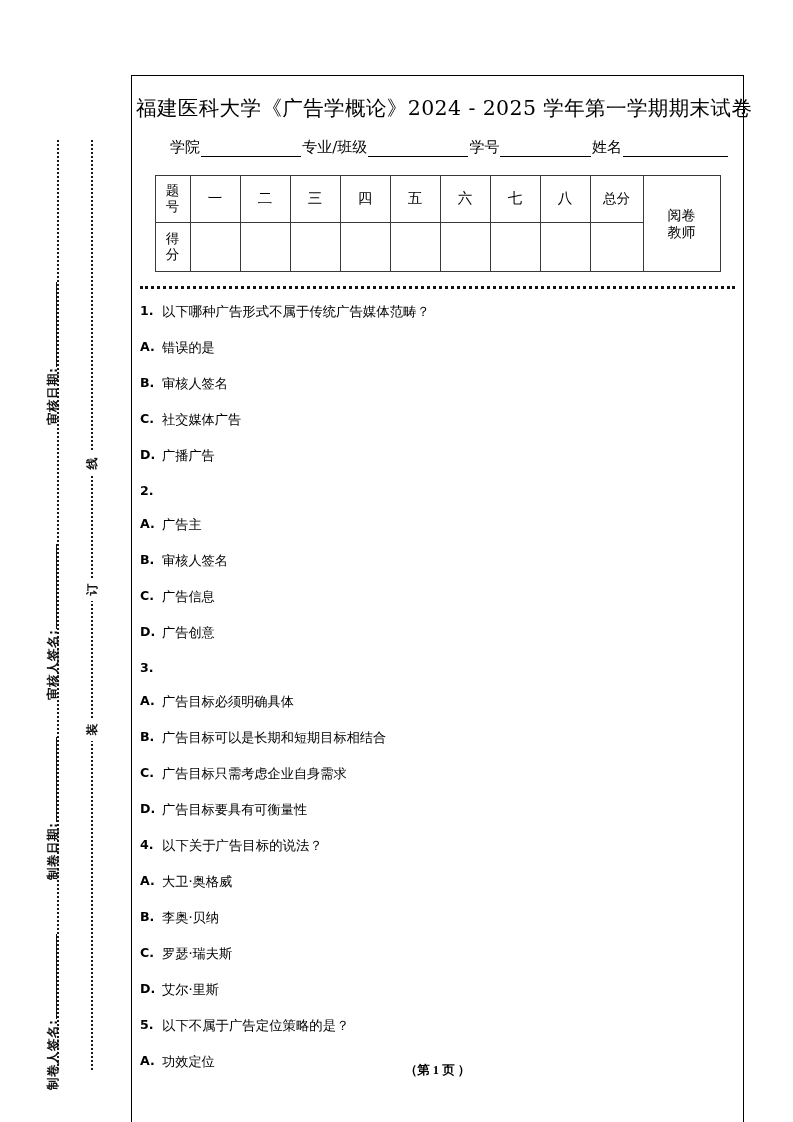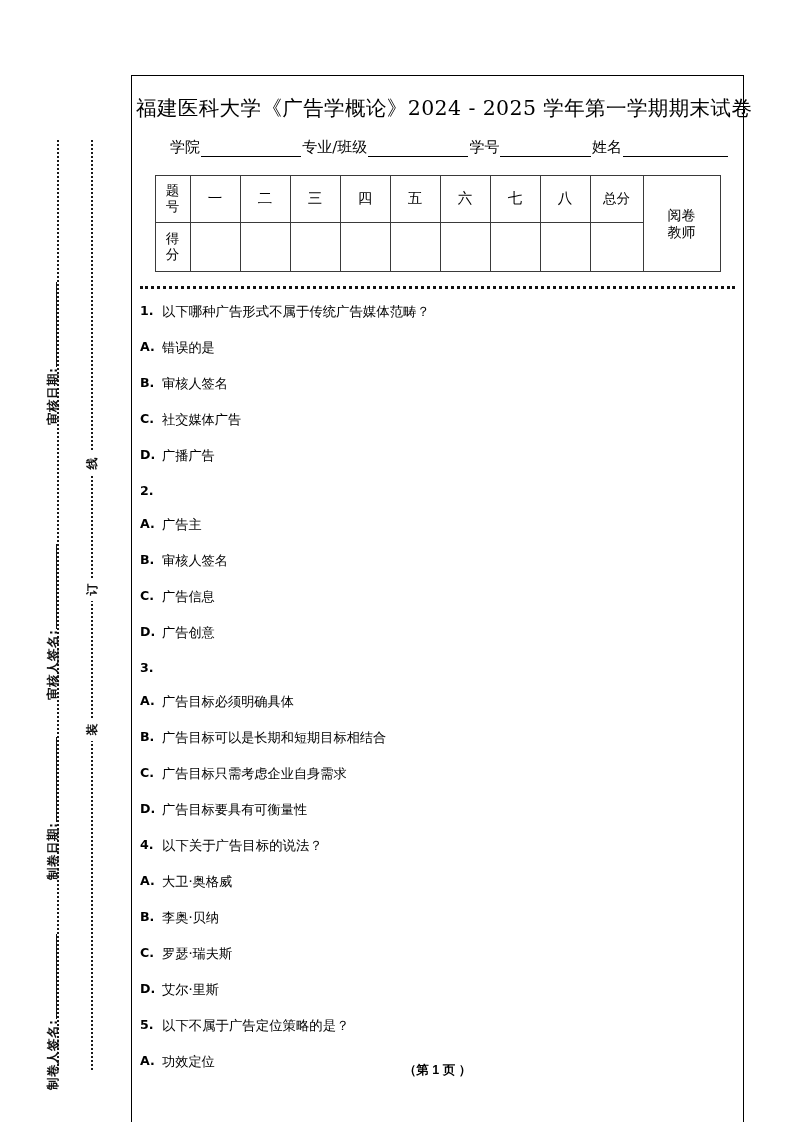--- a/index.html
+++ b/index.html
@@ -182,21 +182,21 @@
 
   
   .footer {
     position: absolute;
     left: 131px;
     top: 1062px;
     width: 613px;
     text-align: center;
     font-size: 12.5px;
     font-weight: bold;
-    font-family: Liberation Sans, sans-serif;
+    font-family: Liberation Serif, serif;
   }
 </style>
 </head>
 <body>
 
 <div class="left-margin">
 
   <div class="dot-rail rail-outer"></div>
   <div class="dot-rail rail-inner"></div>
 

